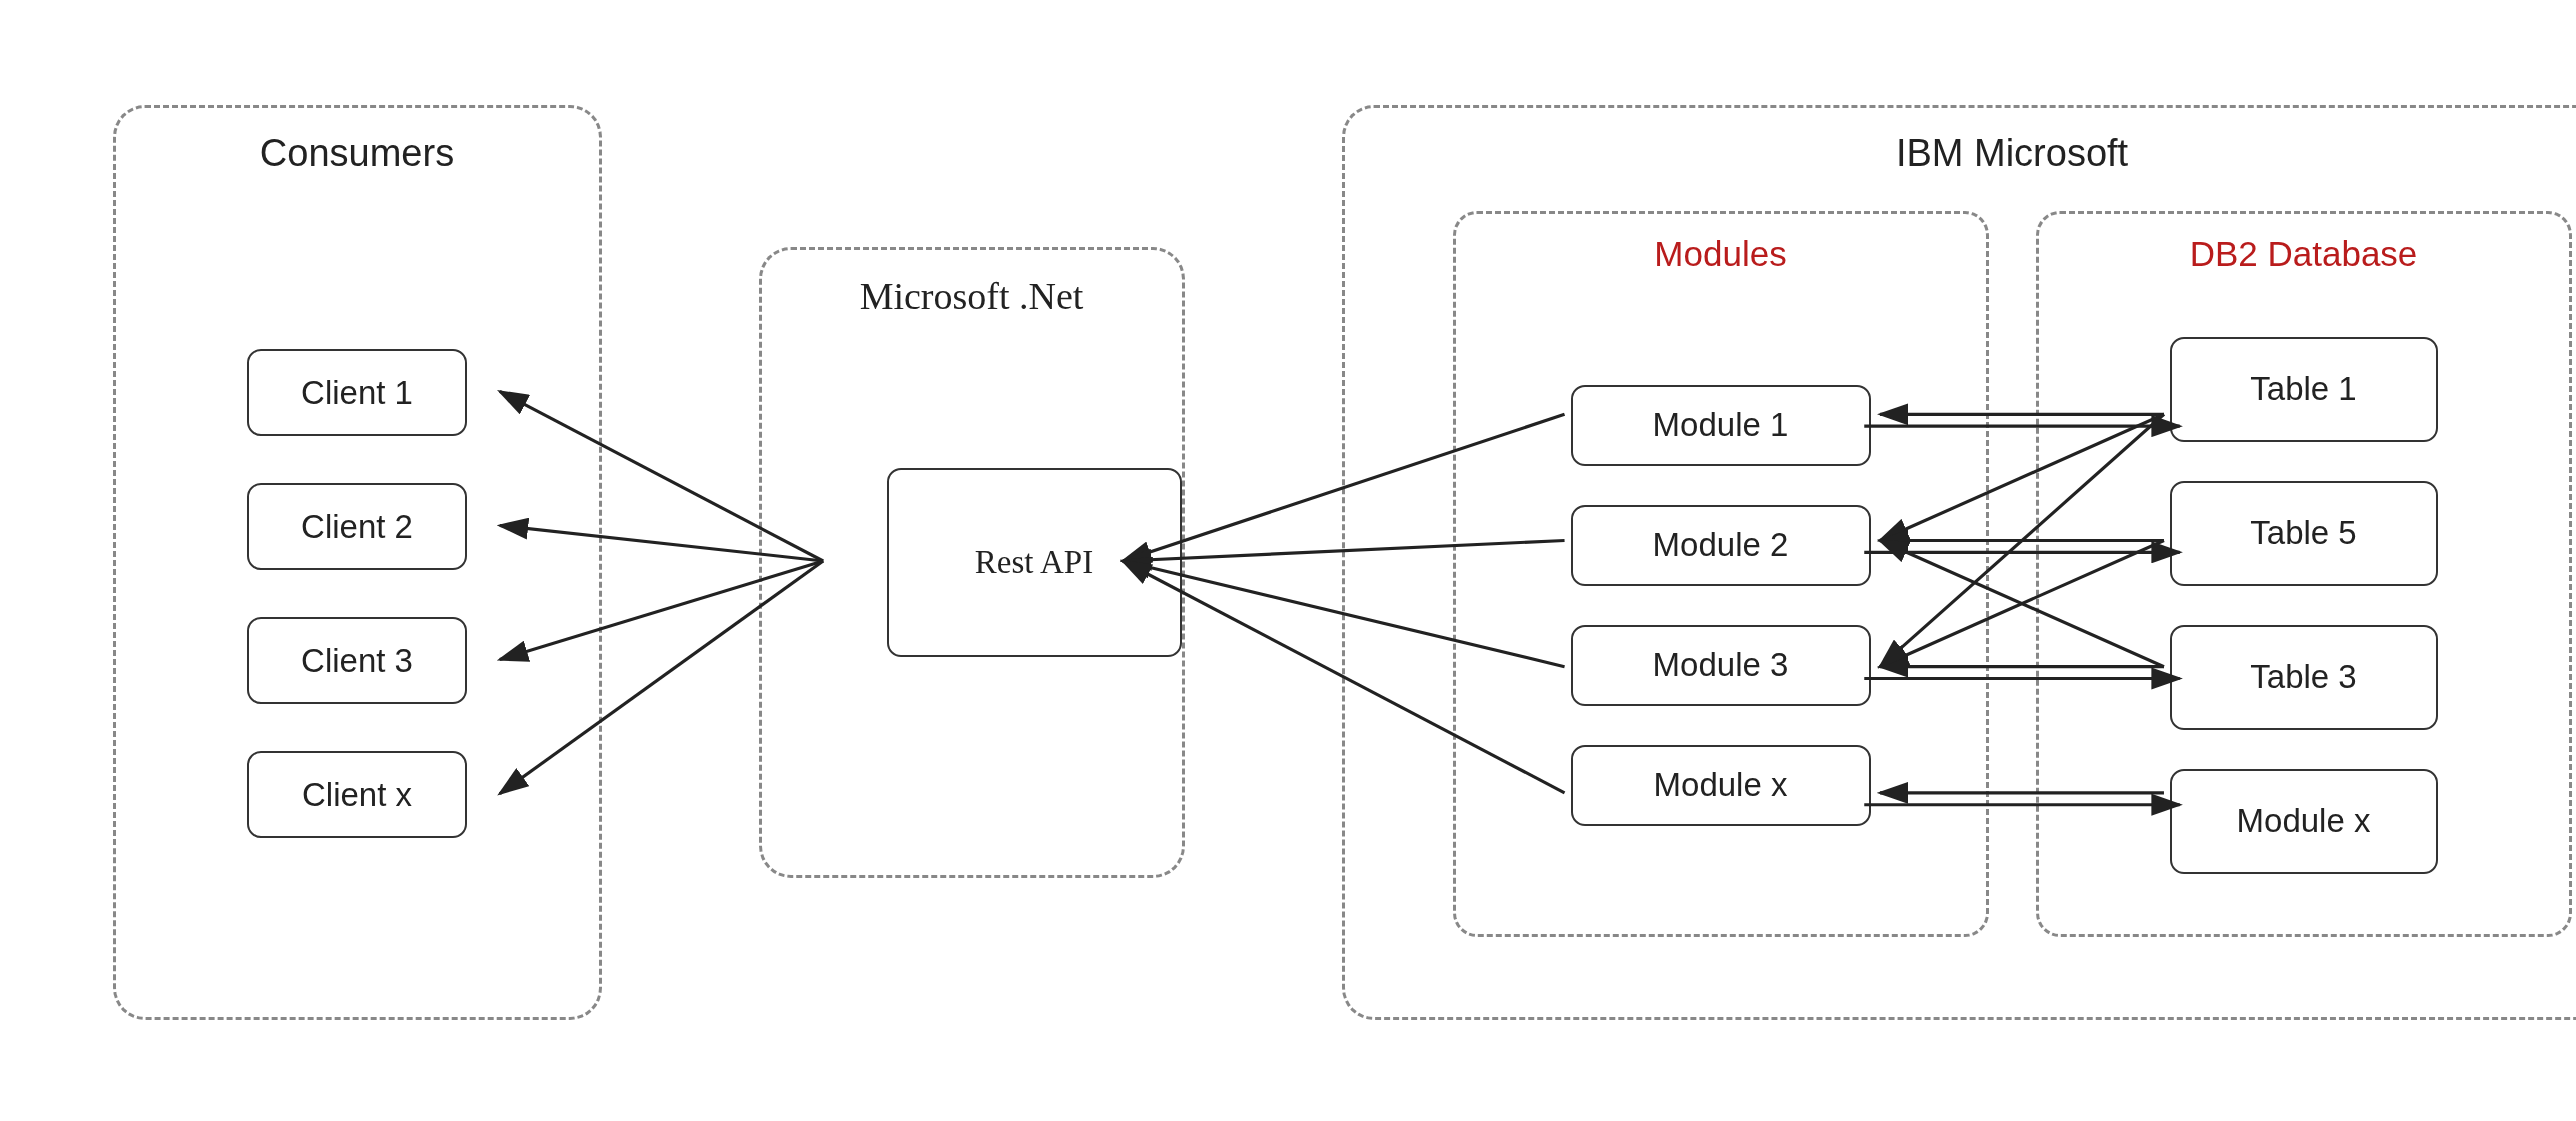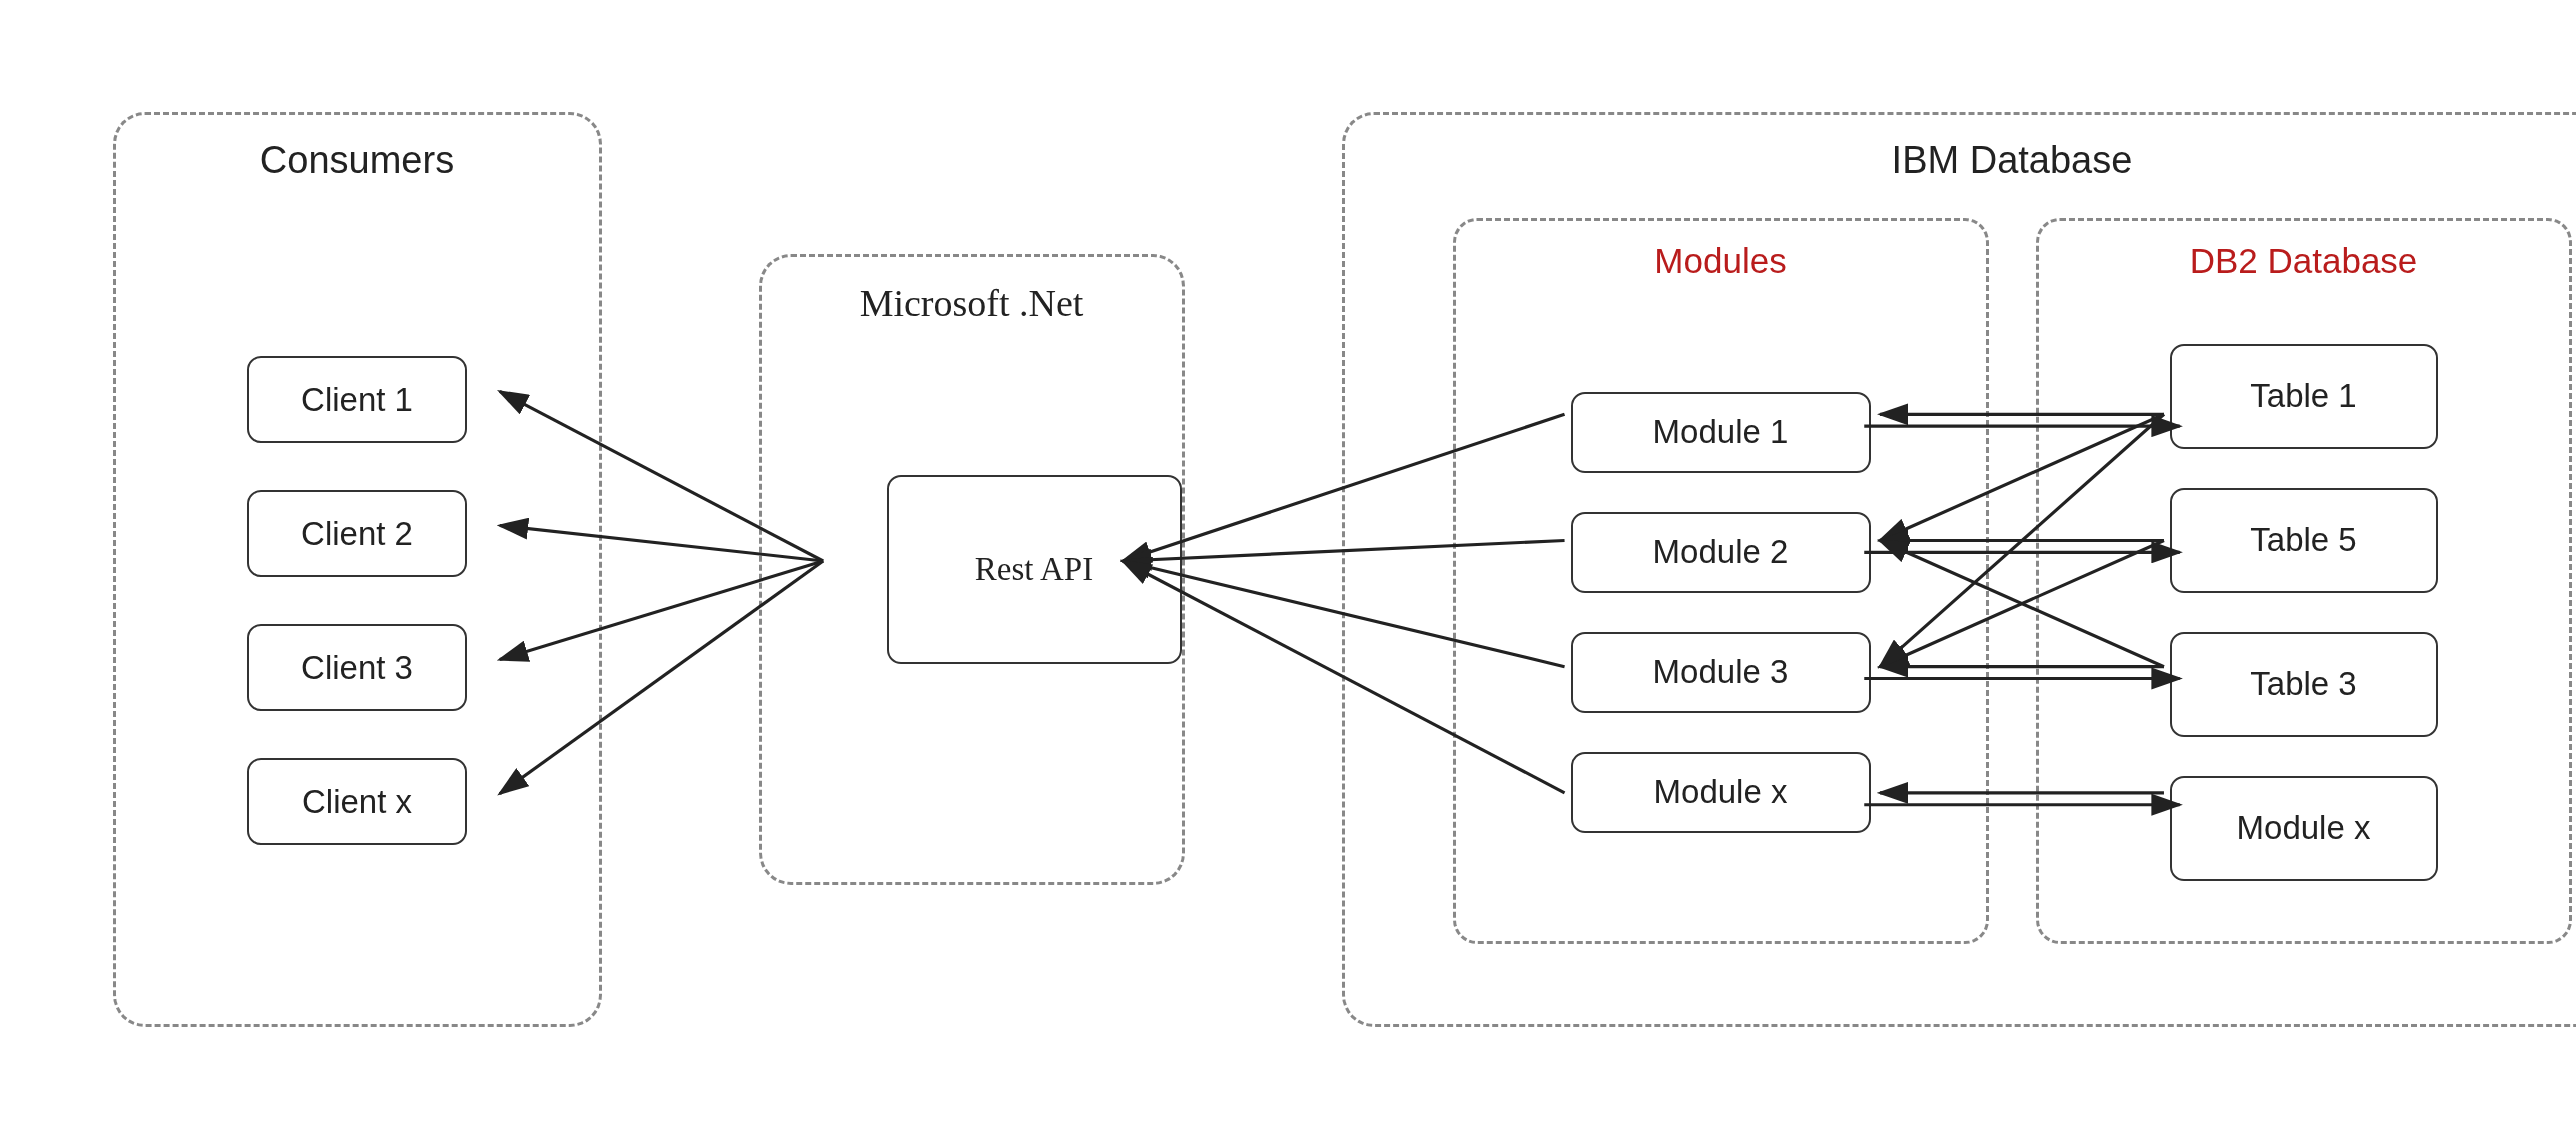--- a/index.html
+++ b/index.html
@@ -125,21 +125,21 @@
     }
 
     .wrapper {
       position: relative;
       width: 2445px;
       height: 1010px;
     }
 
     .layout {
       position: absolute;
-      top: 8px; left: 0;
+      top: 1px; left: 0;
       width: 100%;
       height: 100%;
       display: flex;
       align-items: center;
       gap: 47px;
       padding: 47px;
     }
   </style>
 </head>
 <body>
@@ -169,21 +169,21 @@
     <div class="dashed-box msnet-container" style="flex-shrink:0;">
       <span class="box-label">Microsoft .Net</span>
       <div class="node restapi-node" id="restapi">
           <span>Rest API</span>
         </div>
     </div>
 
     <div style="width:63px; flex-shrink:0;"></div>
 
     <div class="dashed-box ibm-container" style="flex-shrink:0;">
-      <span class="box-label">IBM Database</span>
+      <span class="box-label">IBM Microsoft</span>
 
       <div class="inner-box">
         <span class="inner-box-label">Modules</span>
         <div class="node module-node" id="module1">
             <span>Module 1</span>
           </div>
         <div class="node module-node" id="module2">
             <span>Module 2</span>
           </div>
         <div class="node module-node" id="module3">

